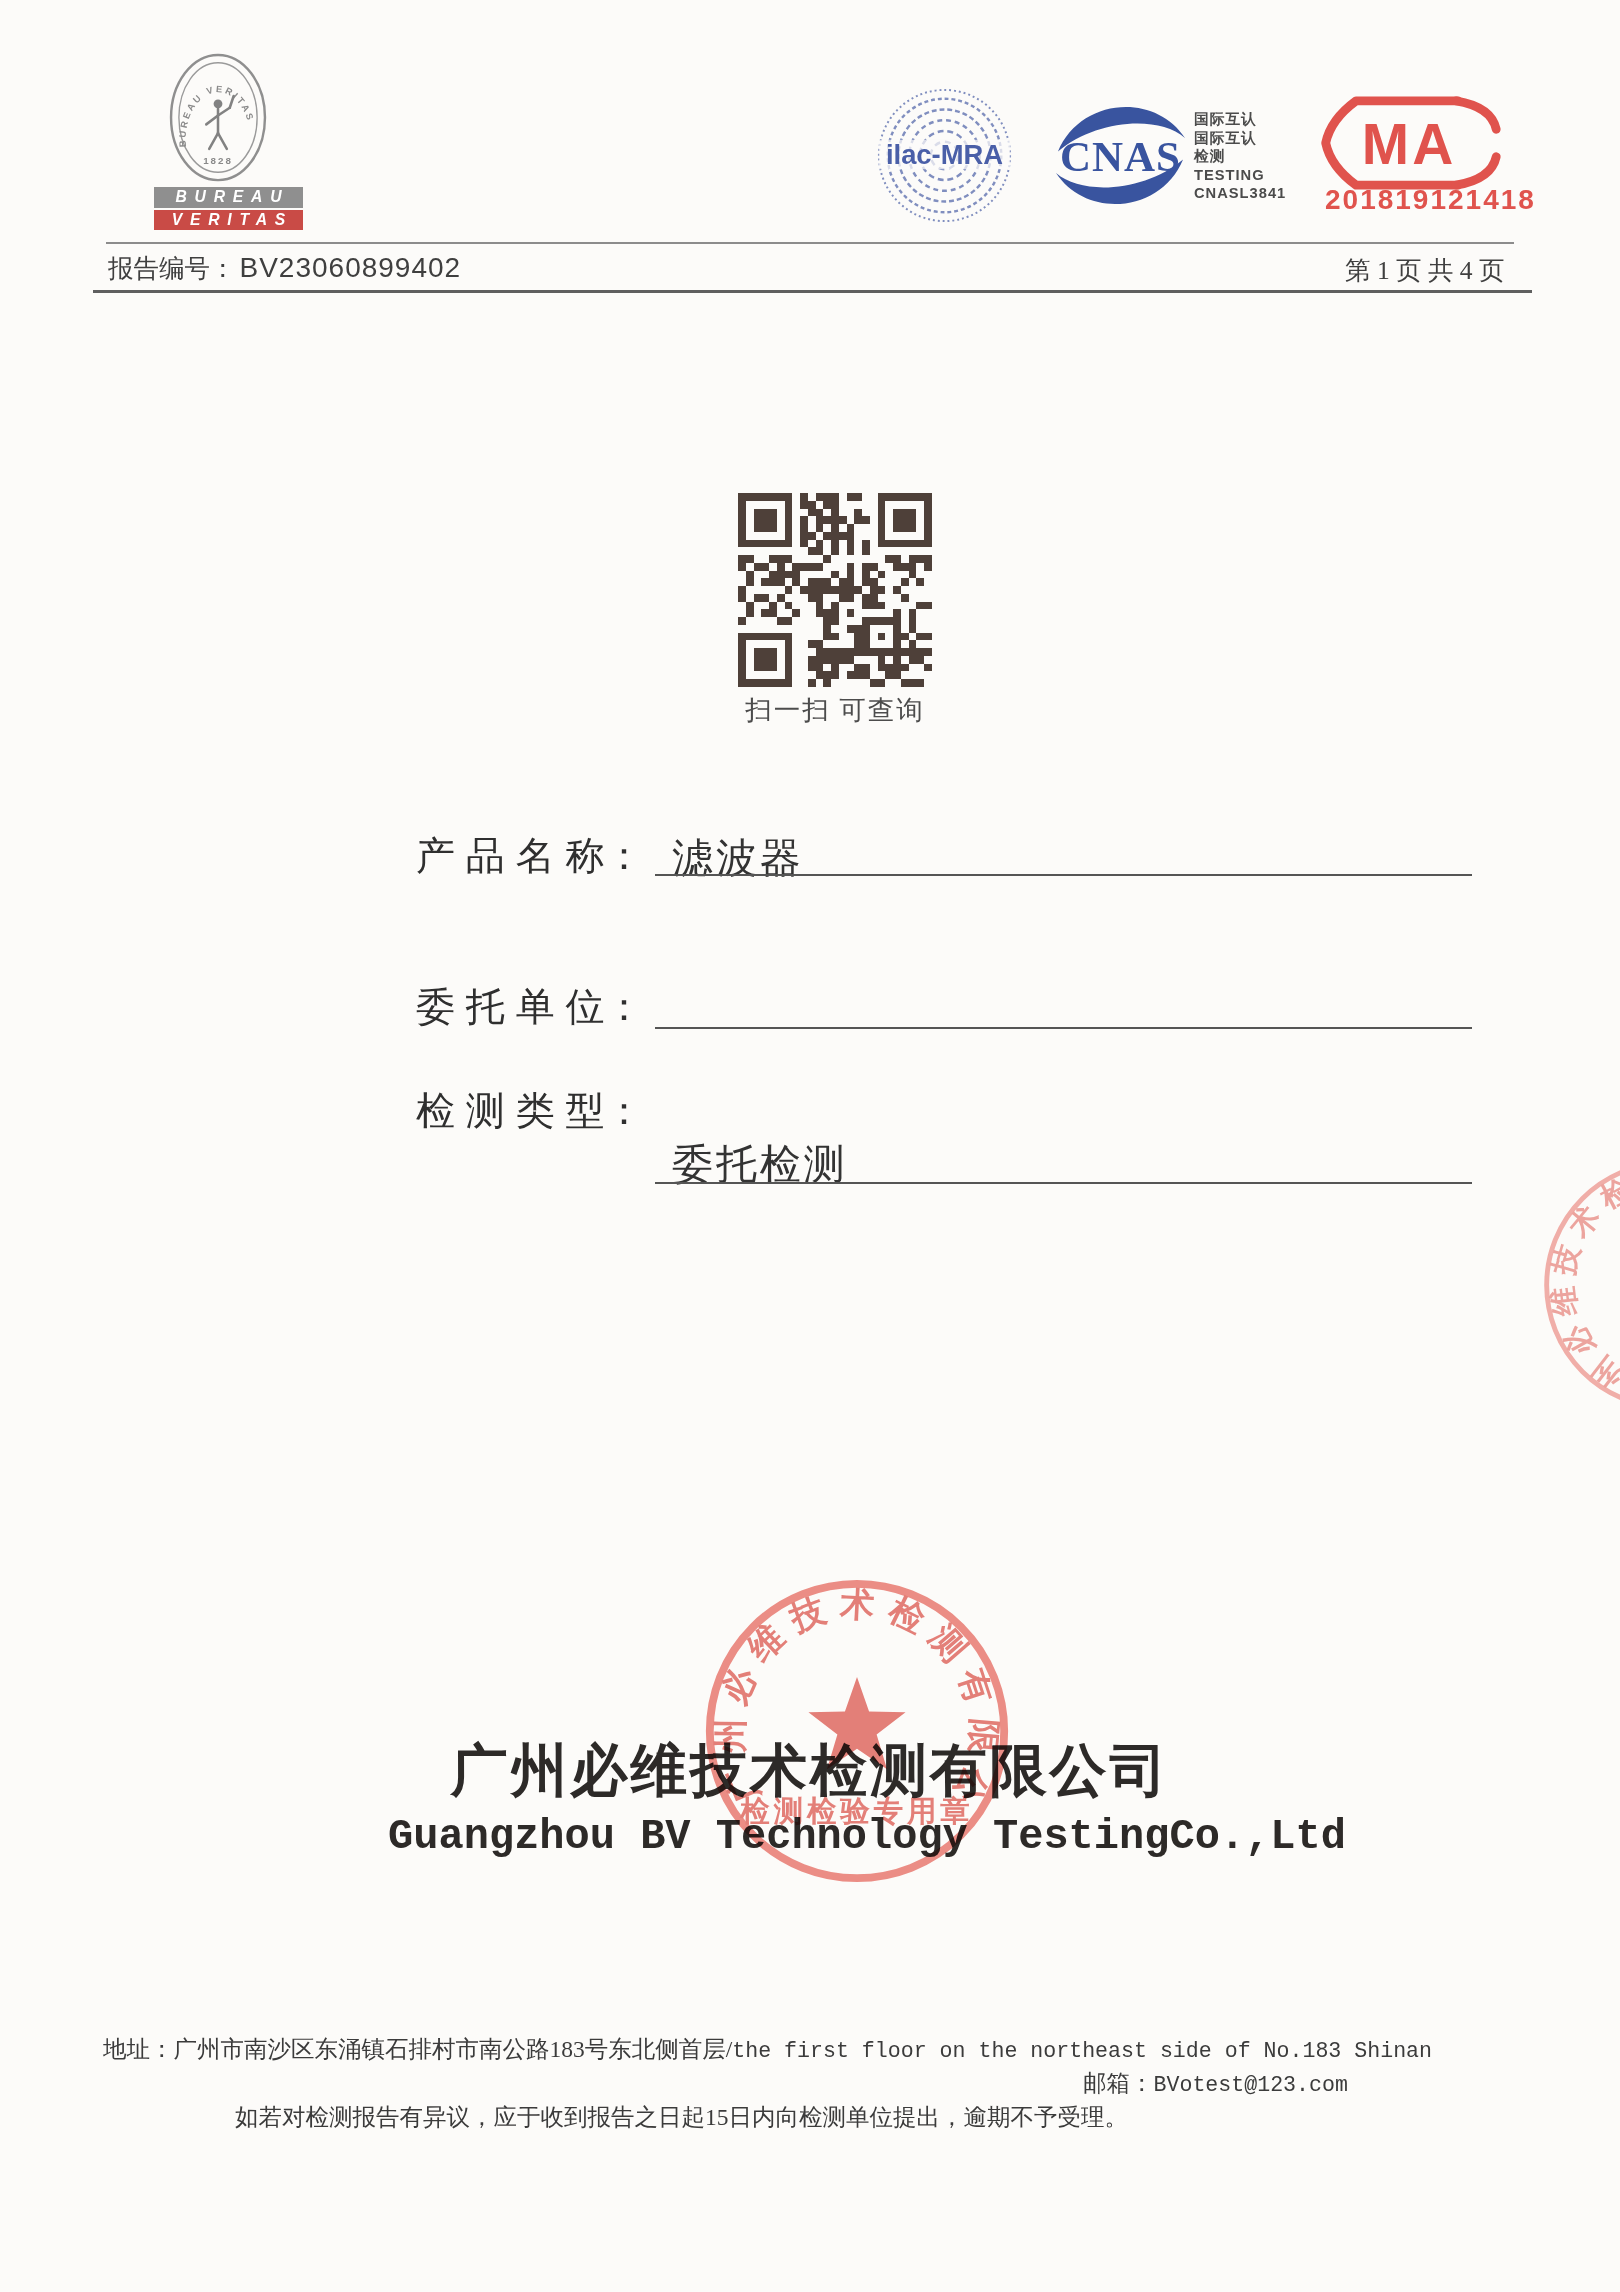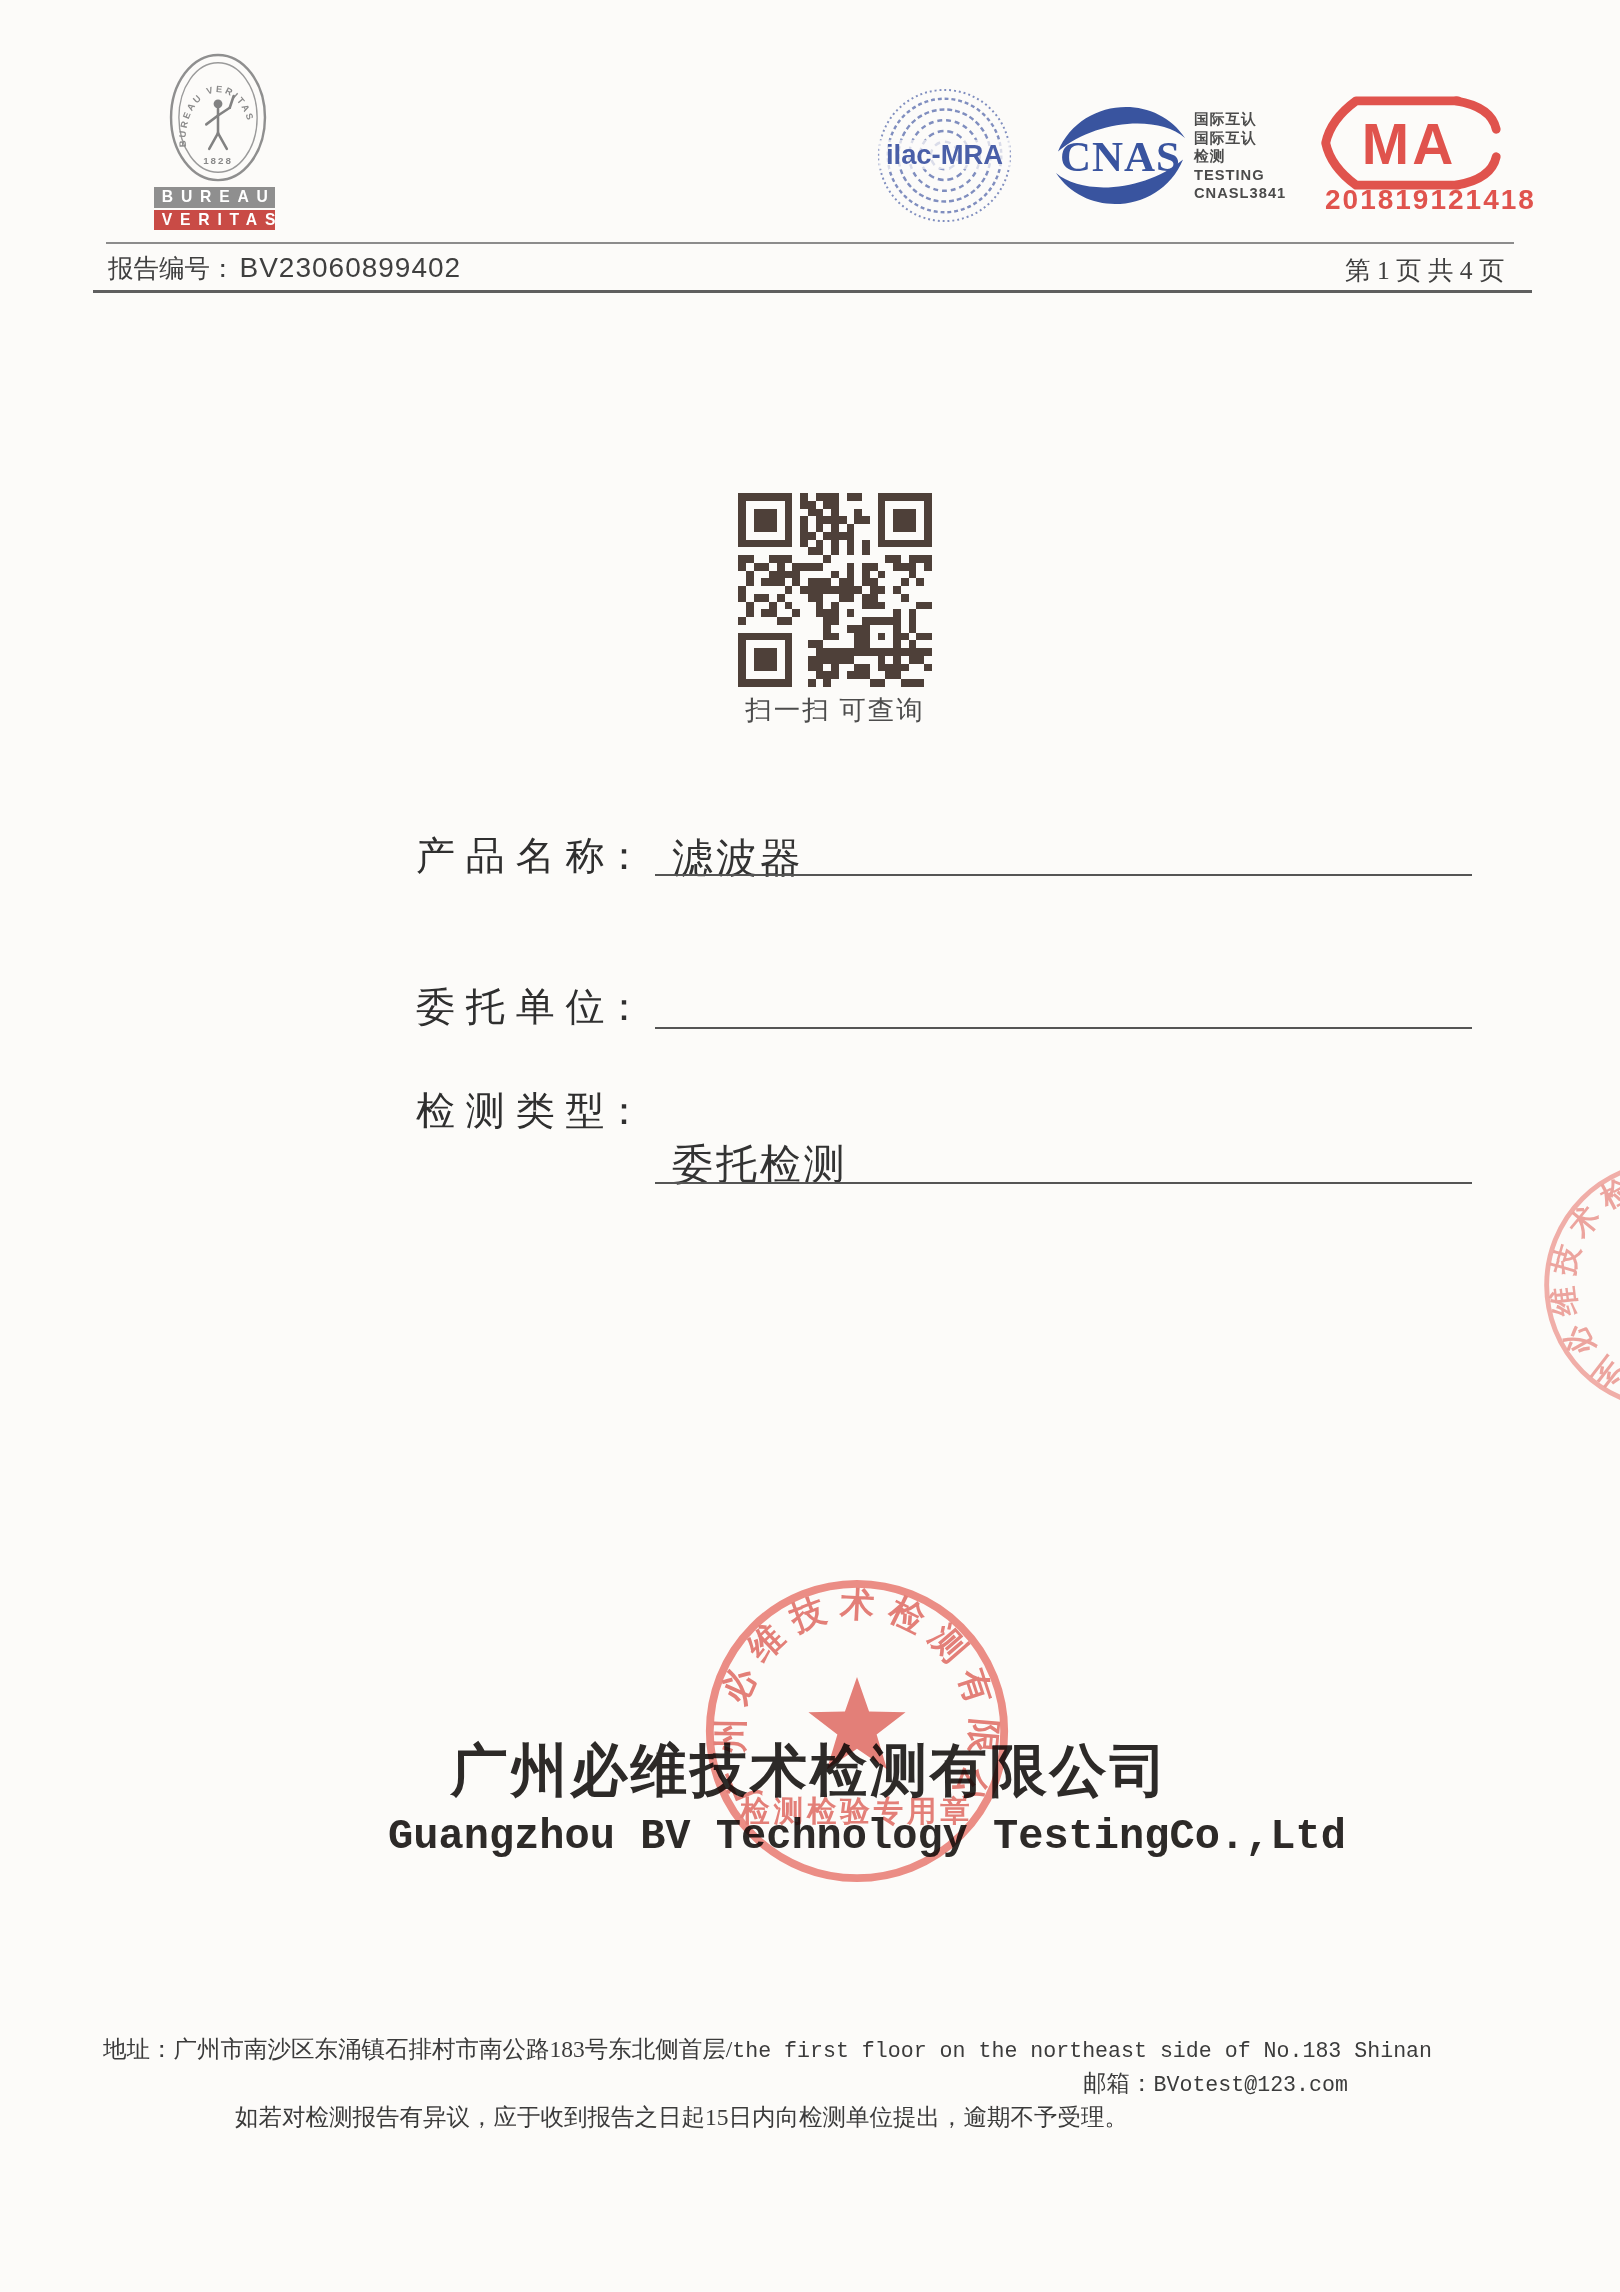--- a/index.html
+++ b/index.html
@@ -8,21 +8,21 @@
     --cma-red:#e0534d; --stamp-red:#e4736c; --rule-dark:#5f5f5f; --rule-light:#8c8c8c;
   }
   html,body{margin:0;padding:0;background:#e8e8e8;}
   .page{
     position:relative; width:1620px; height:2293px; margin:0 auto;
     background:var(--paper); overflow:hidden;
     font-family:"Liberation Serif","DejaVu Serif",serif; color:var(--ink);
   }
   .abs{position:absolute;}
   
-  .bv-bars{left:154px; top:187px; width:121px;}
+  .bv-bars{left:154px; top:187px; width:149px;font-style:italic;}
   .bv-bar{display:block; text-align:center; color:#fff; font-family:"Liberation Sans",sans-serif;
           font-weight:bold; font-size:15.7px; letter-spacing:7.8px; padding-left:7.8px; line-height:20.6px;}
   .bv-bar.gray{background:var(--bv-gray); margin-bottom:2px;}
   .bv-bar.red{background:var(--bv-red);}
   .cnas-col{left:1194px; top:110px; font-family:"Liberation Sans",sans-serif;
             font-size:14.7px; font-weight:600; color:#4b4b4b; line-height:18.6px; letter-spacing:1px;}
   .cma-num{left:1325px; top:184px; font-family:"Liberation Sans",sans-serif;
            font-size:28px; font-weight:600; color:var(--cma-red); letter-spacing:2px;}
   .rule-top{left:106px; top:242px; width:1408px; height:2px; background:var(--rule-light);}
   .rule-bottom{left:93px; top:290px; width:1439px; height:2.9px; background:var(--rule-dark);}

